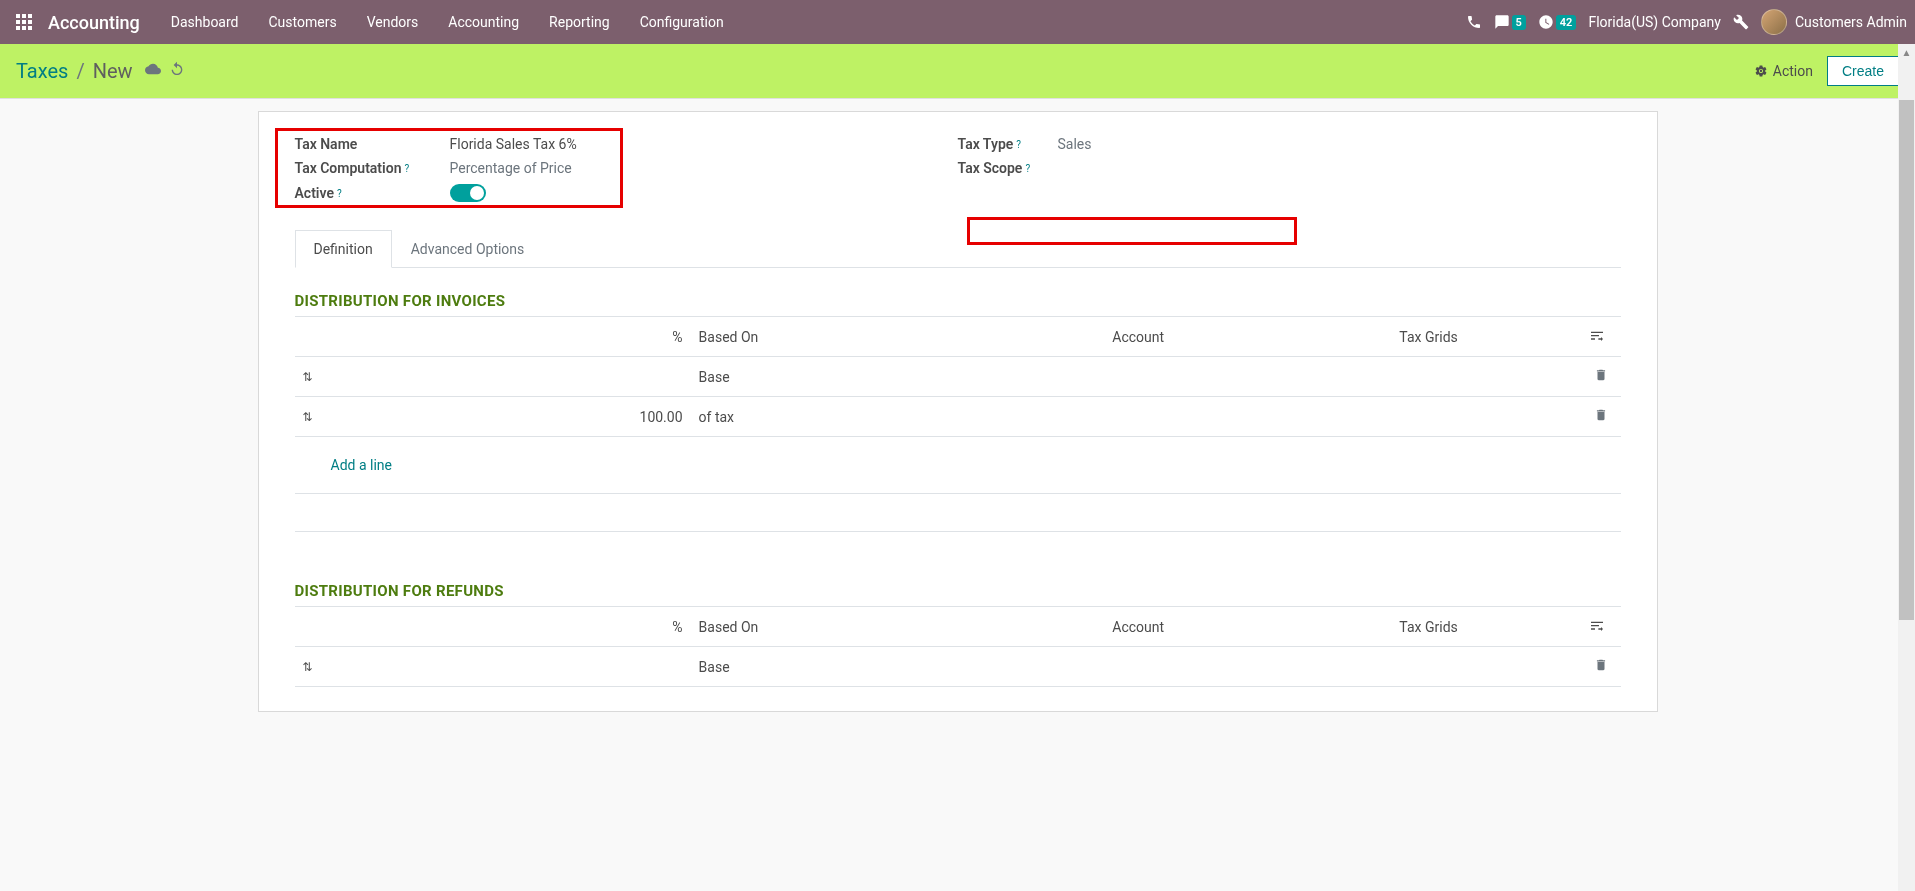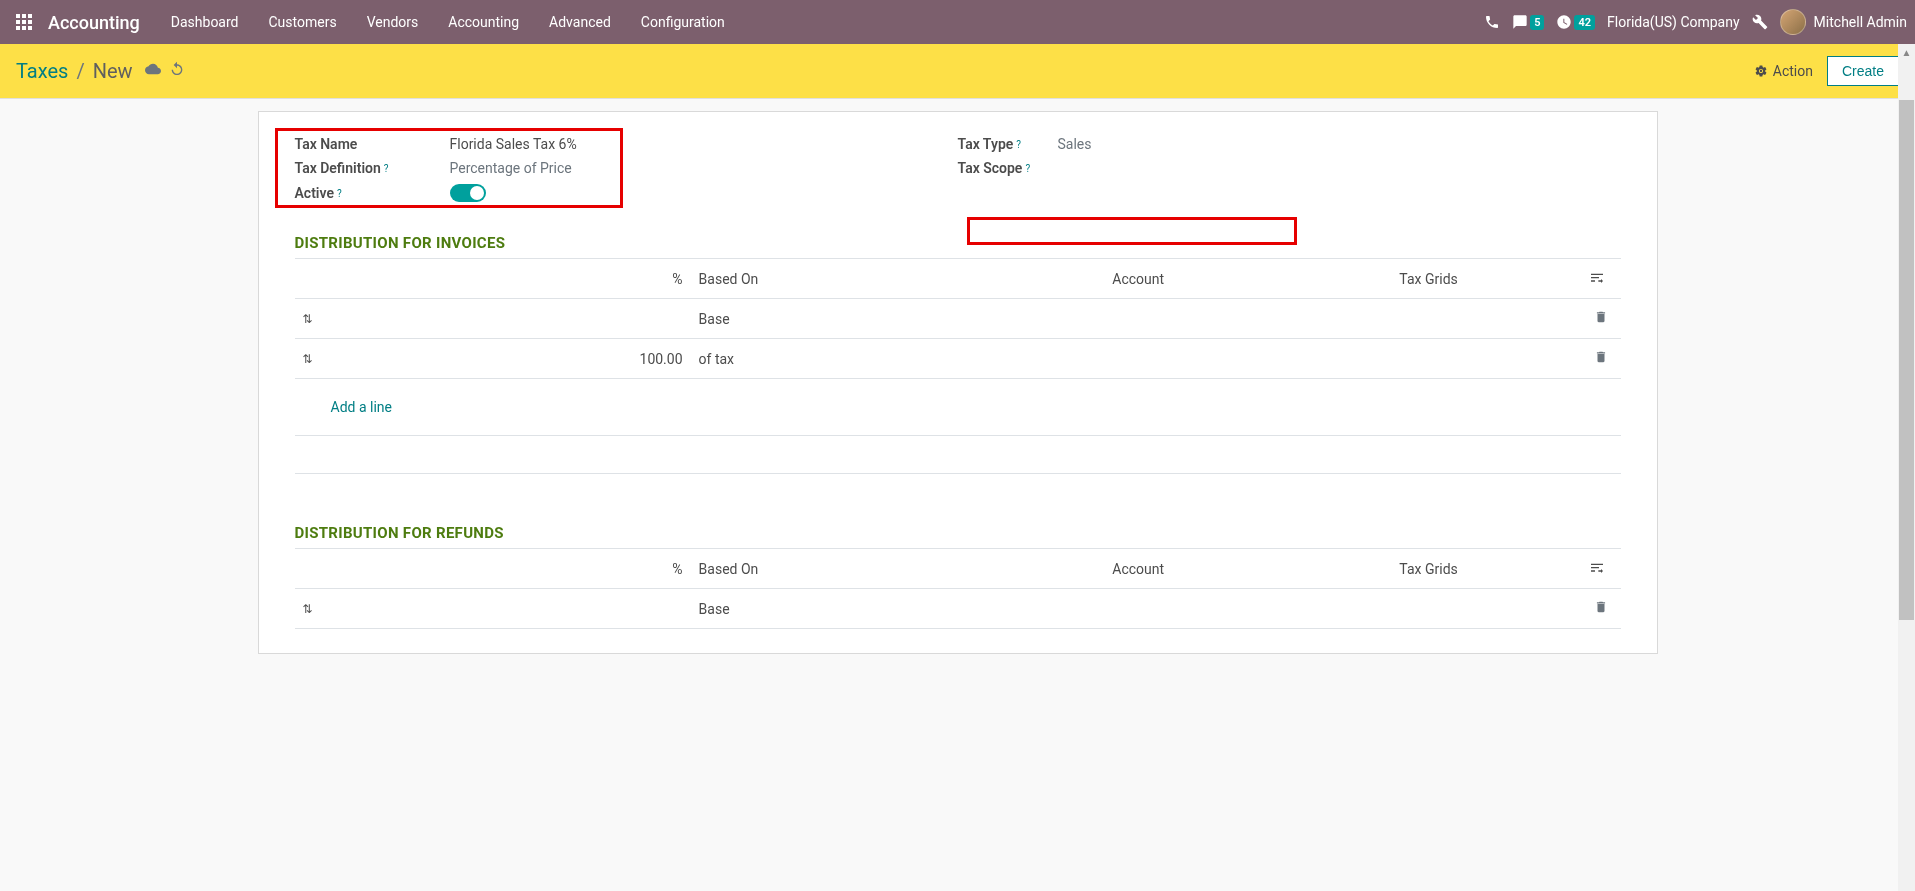--- a/index.html
+++ b/index.html
@@ -13,21 +13,21 @@
 .app-name { font-size: 18px; font-weight: 500; padding: 0 16px 0 8px; }
 .nav-menu { display: flex; }
 .nav-menu a { color: #fff; padding: 12px 15px; text-decoration: none; font-size: 14px; cursor: pointer; }
 .navbar-right { margin-left: auto; display: flex; align-items: center; gap: 12px; }
 .icon-item { display: flex; align-items: center; cursor: pointer; color: #fff; }
 .badge { background: #00a09d; color: #fff; font-size: 11px; padding: 1px 4px; border-radius: 3px; margin-left: 2px; font-weight: 600; }
 .user-section { display: flex; align-items: center; gap: 8px; cursor: pointer; }
 .avatar { width: 26px; height: 26px; border-radius: 50%; background: linear-gradient(135deg,#d4a574,#8b6f47); border: 1px solid rgba(255,255,255,0.3); }
 
 
-.control-panel { background: #fde047; border-bottom: 1px solid #e0e0e0; padding: 12px 16px; display: flex; align-items: center; }
+.control-panel { background: #bef264; border-bottom: 1px solid #e0e0e0; padding: 12px 16px; display: flex; align-items: center; }
 .breadcrumb { font-size: 20px; color: #5f5f5f; display: flex; align-items: center; gap: 8px; }
 .breadcrumb a { color: #017e84; text-decoration: none; }
 .breadcrumb .sep { color: #6c757d; }
 .breadcrumb .current { color: #5f5f5f; }
 .status-icons { margin-left: 12px; display: flex; gap: 8px; color: #6c757d; font-size: 15px; }
 .status-icons span { cursor: pointer; }
 .control-right { margin-left: auto; display: flex; align-items: center; gap: 14px; }
 .action-btn { display: flex; align-items: center; gap: 5px; color: #4c4c4c; cursor: pointer; font-size: 14px; }
 .create-btn { border: 1px solid #017e84; color: #017e84; background: #fff; padding: 6px 14px; font-size: 14px; cursor: pointer; border-radius: 0; }
 
@@ -95,21 +95,21 @@
         <span></span>
         <span></span>
         <span></span>
     </div>
     <div class="app-name">Accounting</div>
     <nav class="nav-menu">
       <a>Dashboard</a>
       <a>Customers</a>
       <a>Vendors</a>
       <a>Accounting</a>
-      <a>Advanced</a>
+      <a>Reporting</a>
       <a>Configuration</a>
     </nav>
   </div>
   <div class="navbar-right">
     <div class="icon-item">
       <svg class="svg-icon" viewBox="0 0 24 24">
           <path d="M20 15.5c-1.2 0-2.4-.2-3.5-.6-.3-.1-.7 0-1 .2l-2.2 2.2c-2.8-1.4-5.1-3.8-6.6-6.6l2.2-2.2c.3-.3.4-.7.2-1-.3-1.1-.5-2.3-.5-3.5 0-.6-.4-1-1-1H4c-.6 0-1 .4-1 1 0 9.4 7.6 17 17 17 .6 0 1-.4 1-1v-3.5c0-.6-.4-1-1-1z"></path>
         </svg>
     </div>
     <div class="icon-item">
@@ -125,21 +125,21 @@
       <span class="badge">42</span>
     </div>
     <div class="icon-item">Florida(US) Company</div>
     <div class="icon-item">
       <svg class="svg-icon" viewBox="0 0 24 24">
           <path d="M22.7 19l-9.1-9.1c.9-2.3.4-5-1.5-6.9-2-2-5-2.4-7.4-1.3L9 6 6 9 1.6 4.7C.4 7.1.9 10.1 2.9 12.1c1.9 1.9 4.6 2.4 6.9 1.5l9.1 9.1c.4.4 1 .4 1.4 0l2.3-2.3c.5-.4.5-1.1.1-1.4z"></path>
         </svg>
     </div>
     <div class="user-section">
       <div class="avatar"></div>
-      <span>Mitchell Admin</span>
+      <span>Customers Admin</span>
     </div>
   </div>
 </div>
 
 <div class="control-panel">
   <div class="breadcrumb">
     <a>Taxes</a>
     <span class="sep">/</span>
     <span class="current">New</span>
   </div>
@@ -175,21 +175,21 @@
     <div class="hl-box1" style="top:105px;left:708px;width:330px;height:28px"></div>
 
     <div class="form-row">
       <div class="form-col">
         <div class="form-group">
           <div class="label">Tax Name</div>
           <div class="field-value">Florida Sales Tax 6%</div>
         </div>
         <div class="form-group">
           <div class="label">
-            <span>Tax Definition</span>
+            <span>Tax Computation</span>
             <sup class="help-q">?</sup>
           </div>
           <div class="field-value field-muted">Percentage of Price</div>
         </div>
         <div class="form-group">
           <div class="label">
             <span>Active</span>
             <sup class="help-q">?</sup>
           </div>
           <div class="toggle"></div>
@@ -207,20 +207,24 @@
         <div class="form-group">
           <div class="label" style="width:100px">
             <span>Tax Scope</span>
             <sup class="help-q">?</sup>
           </div>
           <div class="field-value"></div>
         </div>
       </div>
     </div>
 
+    <div class="tabs">
+      <div class="tab active">Definition</div>
+      <div class="tab">Advanced Options</div>
+    </div>
 
     <div class="section-title">DISTRIBUTION FOR INVOICES</div>
     <table class="dist-table">
       <thead>
         <tr>
           <th class="sort-handle"></th>
           <th class="right" style="width:370px">%</th>
           <th>Based On</th>
           <th class="center">Account</th>
           <th class="center">Tax Grids</th>

